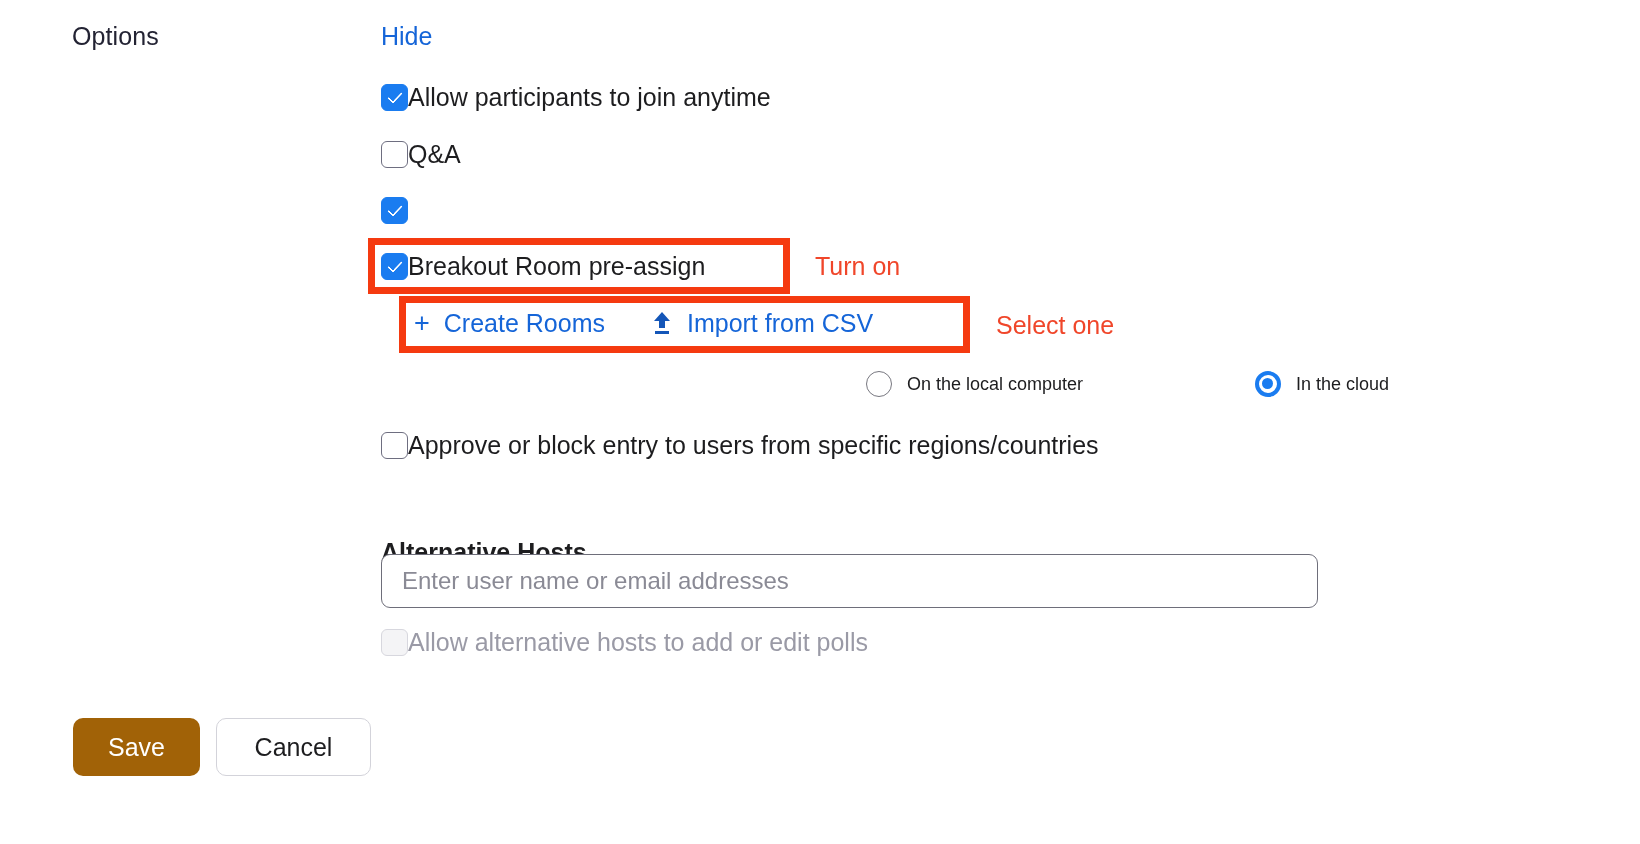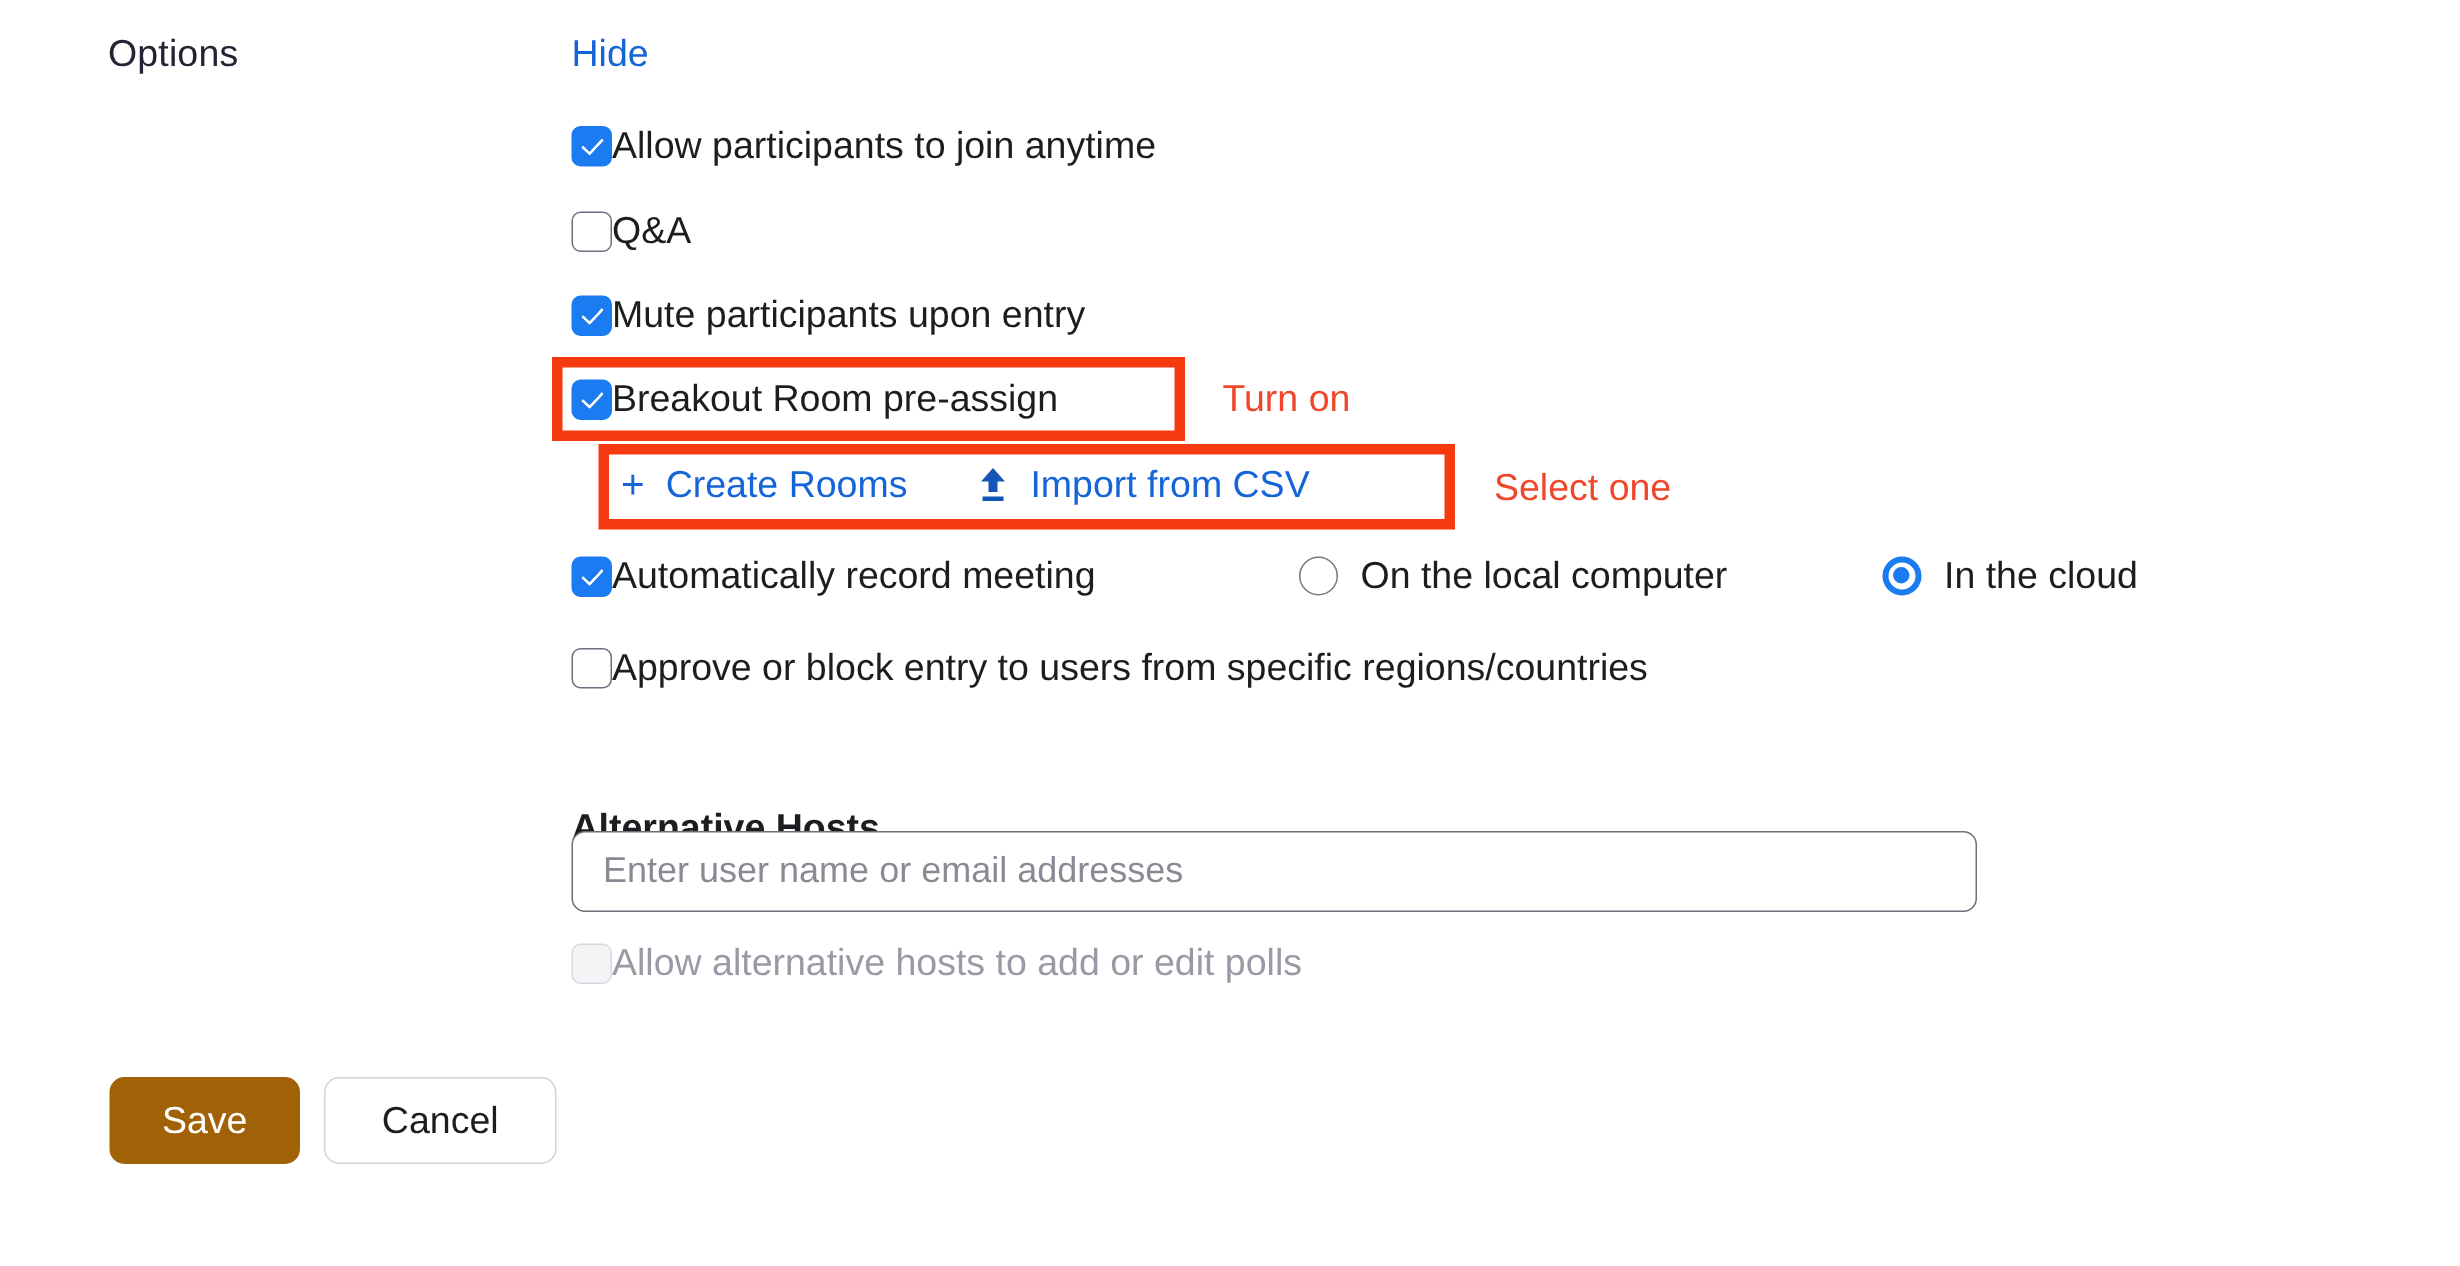--- a/index.html
+++ b/index.html
@@ -114,21 +114,21 @@
     position: absolute;
     left: 3.4px;
     top: 3.4px;
     width: 11px;
     height: 11px;
     border-radius: 50%;
     background: #1a7cf0;
   }
   .radio-label {
     margin-left: 15px;
-    font-size: 25px;
+    font-size: 18px;
     line-height: 30px;
     color: #1d1d1f;
     white-space: nowrap;
   }
 
   
   .breakout-actions {
     position: absolute;
     left: 414px;
     top: 305px;
@@ -245,21 +245,20 @@
     <span class="opt-label">Allow participants to join anytime</span>
   </div>
 
   <div class="opt-row" style="top:139px">
     <span class="cb unchecked"></span>
     <span class="opt-label">Q&amp;A</span>
   </div>
 
   <div class="opt-row" style="top:195px">
     <span class="cb checked"></span>
-    <span class="opt-label">Mute participants upon entry</span>
   </div>
 
   <div class="opt-row" style="top:251px">
     <span class="cb checked"></span>
     <span class="opt-label">Breakout Room pre-assign</span>
   </div>
 
   <div class="breakout-actions">
     <span class="link-action">
       <span class="plus-icon">+</span>
@@ -270,24 +269,20 @@
       <span class="upload-icon">
         <svg width="24" height="26" viewBox="0 0 24 26" aria-hidden="true">
           <path d="M12 2 L20 11 L15 11 L15 18 L9 18 L9 11 L4 11 Z" fill="#1456B8"></path>
           <rect x="5" y="21" width="14" height="3" fill="#1456B8"></rect>
         </svg>
       </span>
       <span>Import from CSV</span>
     </span>
   </div>
 
-  <div class="opt-row" style="top:369px">
-    <span class="cb checked"></span>
-    <span class="opt-label">Automatically record meeting</span>
-  </div>
 
   <div class="opt-row" style="top:369px; left:866px;">
     <span class="radio off"></span>
     <span class="radio-label">On the local computer</span>
   </div>
 
   <div class="opt-row" style="top:369px; left:1255px;">
     <span class="radio on"></span>
     <span class="radio-label">In the cloud</span>
   </div>

